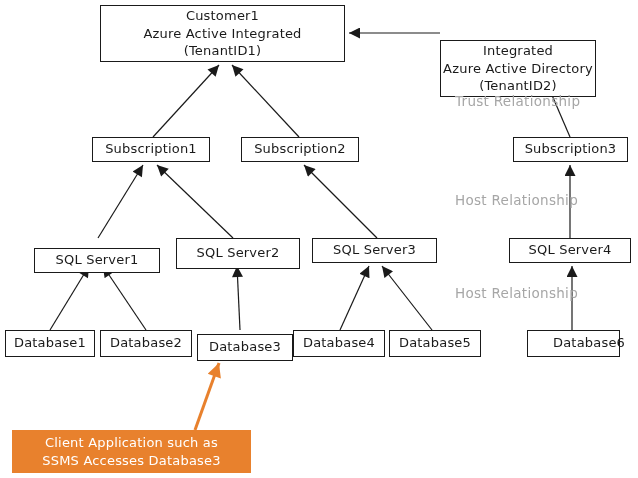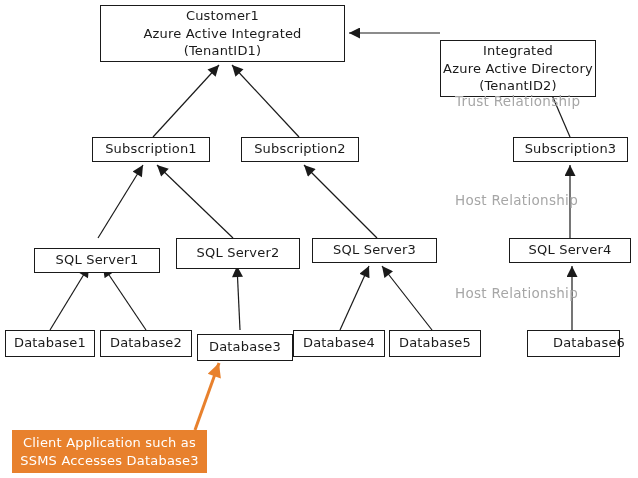--- a/index.html
+++ b/index.html
@@ -86,21 +86,21 @@
   <div class="node" style="left:100px;top:330px;width:92px;height:27px;">Database2</div>
 
   <div class="node" style="left:197px;top:334px;width:96px;height:27px;">Database3</div>
 
   <div class="node" style="left:293px;top:330px;width:92px;height:27px;">Database4</div>
 
   <div class="node" style="left:389px;top:330px;width:92px;height:27px;">Database5</div>
 
   <div class="node" style="left:527px;top:330px;width:93px;height:27px;padding-left:31px;">Database6</div>
 
-  <div class="node big accent" style="left:12px;top:430px;width:195px;height:43px;">Client Application such as
+  <div class="node big accent" style="left:12px;top:430px;width:239px;height:43px;">Client Application such as
 SSMS Accesses Database3</div>
 
   <div class="rel-label" style="left:413px;top:93px;">Trust Relationship</div>
 
   <div class="rel-label" style="left:413px;top:192px;">Host Relationship</div>
 
   <div class="rel-label" style="left:413px;top:285px;">Host Relationship</div>
 
 </div>
 

